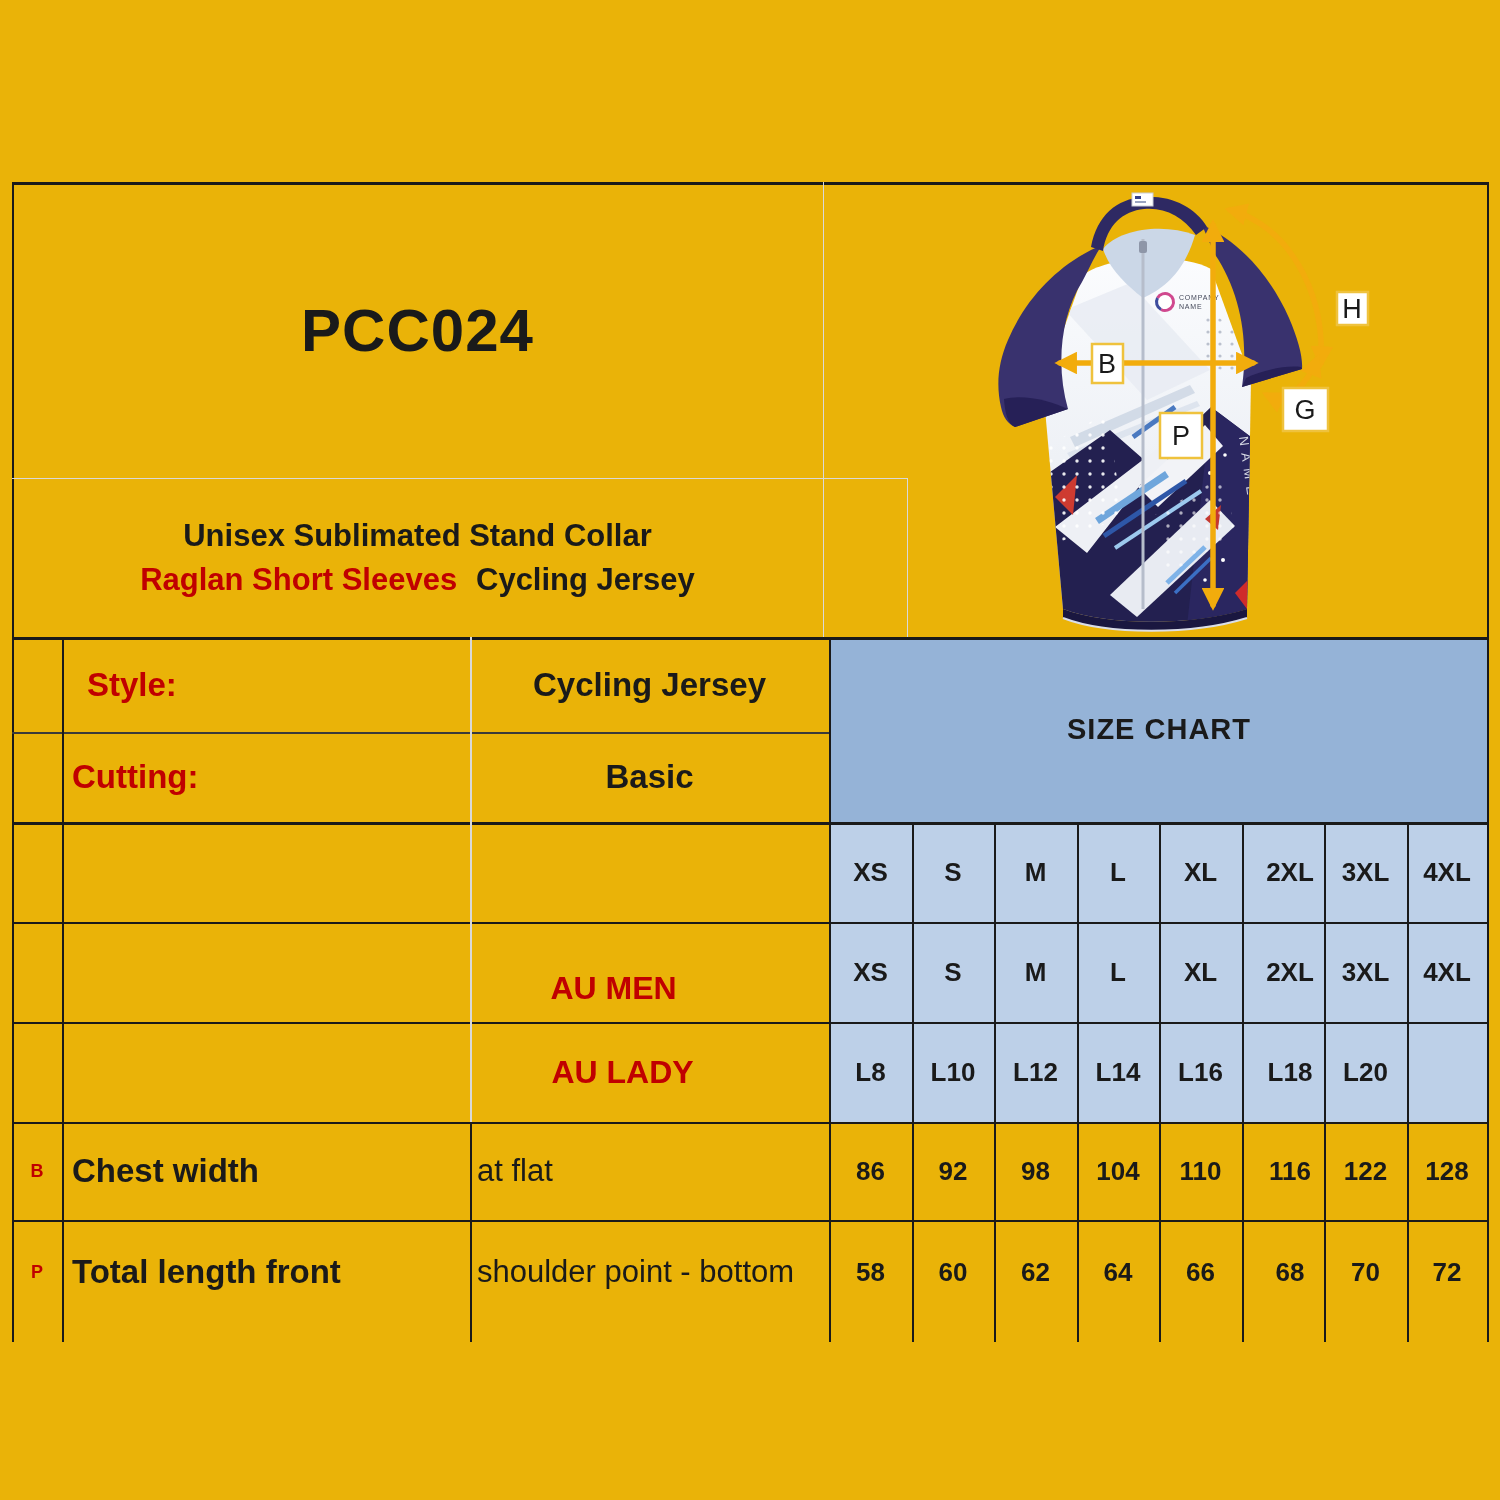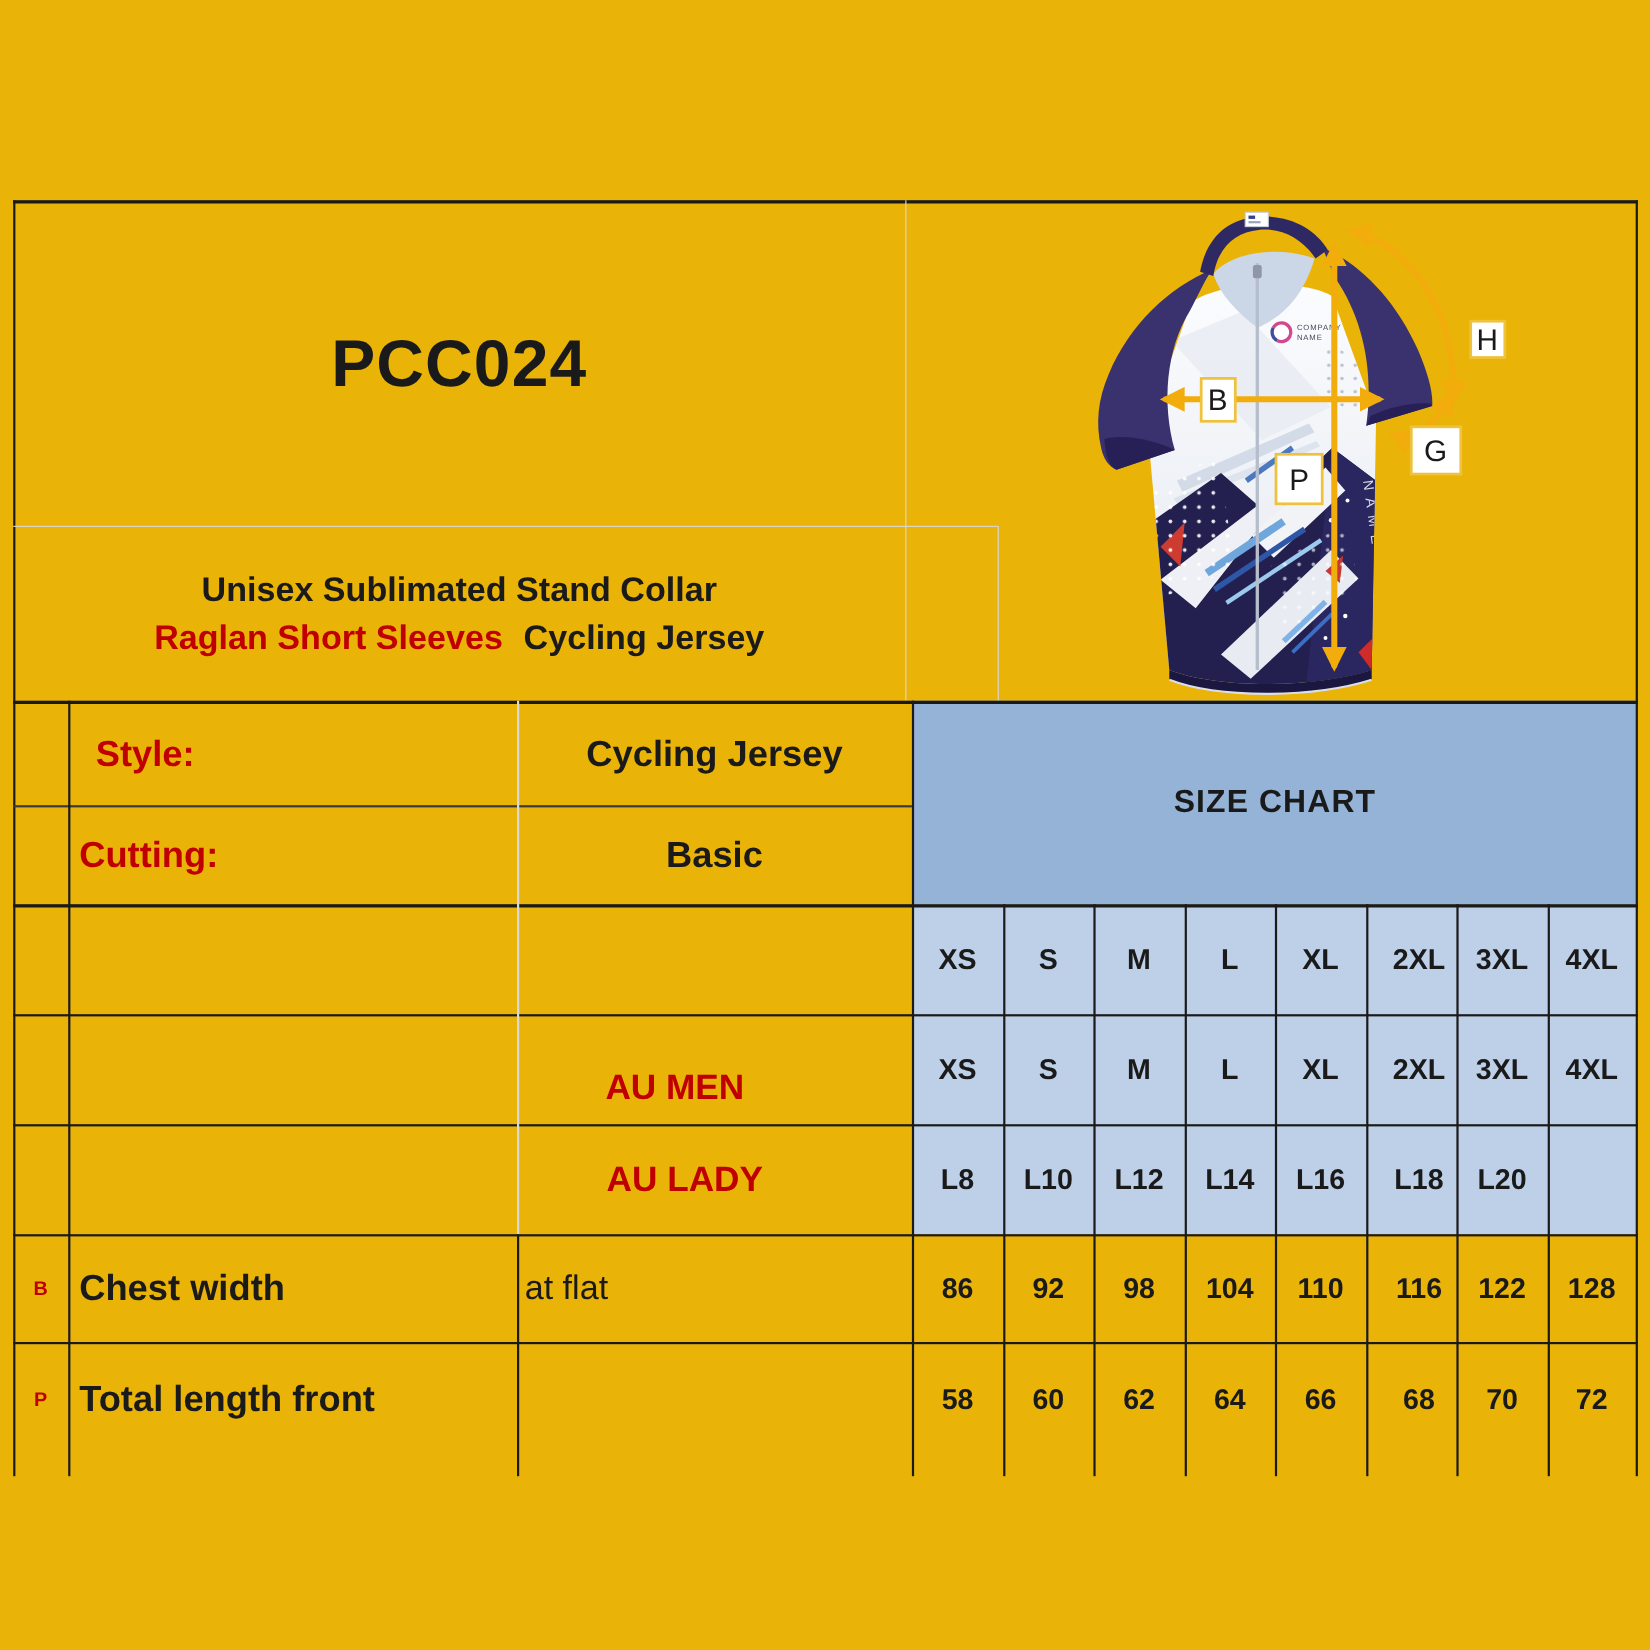--- a/index.html
+++ b/index.html
@@ -196,20 +196,21 @@
   <div class="cell sz c1 rchest">92</div>
   <div class="cell sz c2 rchest">98</div>
   <div class="cell sz c3 rchest">104</div>
   <div class="cell sz c4 rchest">110</div>
   <div class="cell sz c5 rchest">116</div>
   <div class="cell sz c6 rchest">122</div>
   <div class="cell sz c7 rchest">128</div>
 
   <div class="cell kletter red" style="left:12px;top:1220px;width:50px;height:104px;">P</div>
   <div class="cell mname left" style="left:62px;top:1220px;width:408px;height:104px;">Total length front</div>
+  <div class="cell mmethod left" style="left:470px;top:1220px;width:359px;height:104px;padding-left:7px;">shoulder point - bottom</div>
   <div class="cell sz c0 rlen">58</div>
   <div class="cell sz c1 rlen">60</div>
   <div class="cell sz c2 rlen">62</div>
   <div class="cell sz c3 rlen">64</div>
   <div class="cell sz c4 rlen">66</div>
   <div class="cell sz c5 rlen">68</div>
   <div class="cell sz c6 rlen">70</div>
   <div class="cell sz c7 rlen">72</div>
 
   <div class="line" style="left:12px;top:182px;width:1477px;height:3px;"></div>

